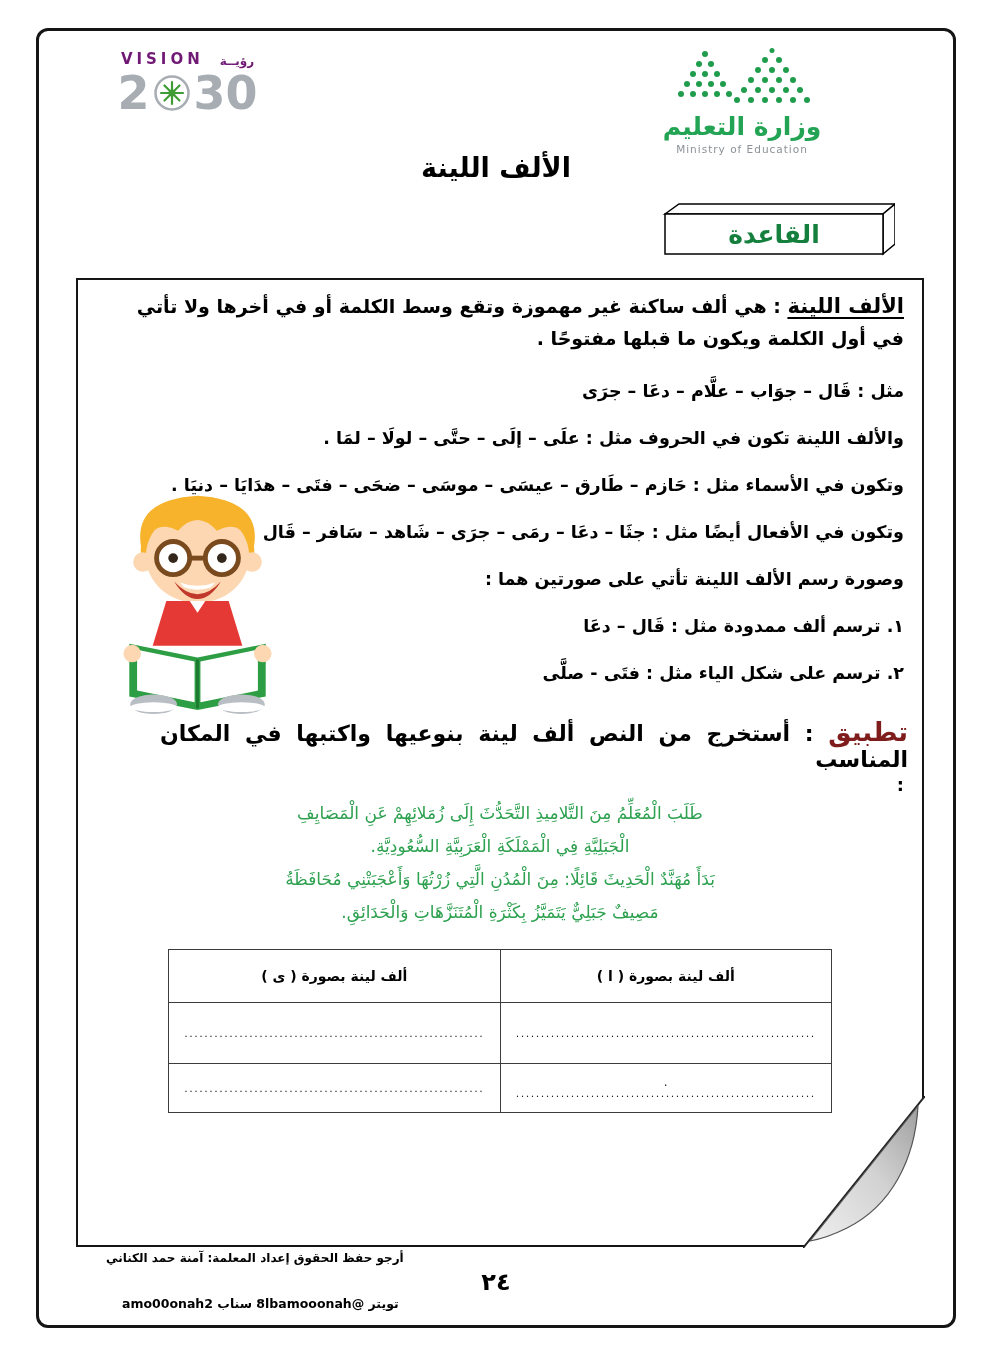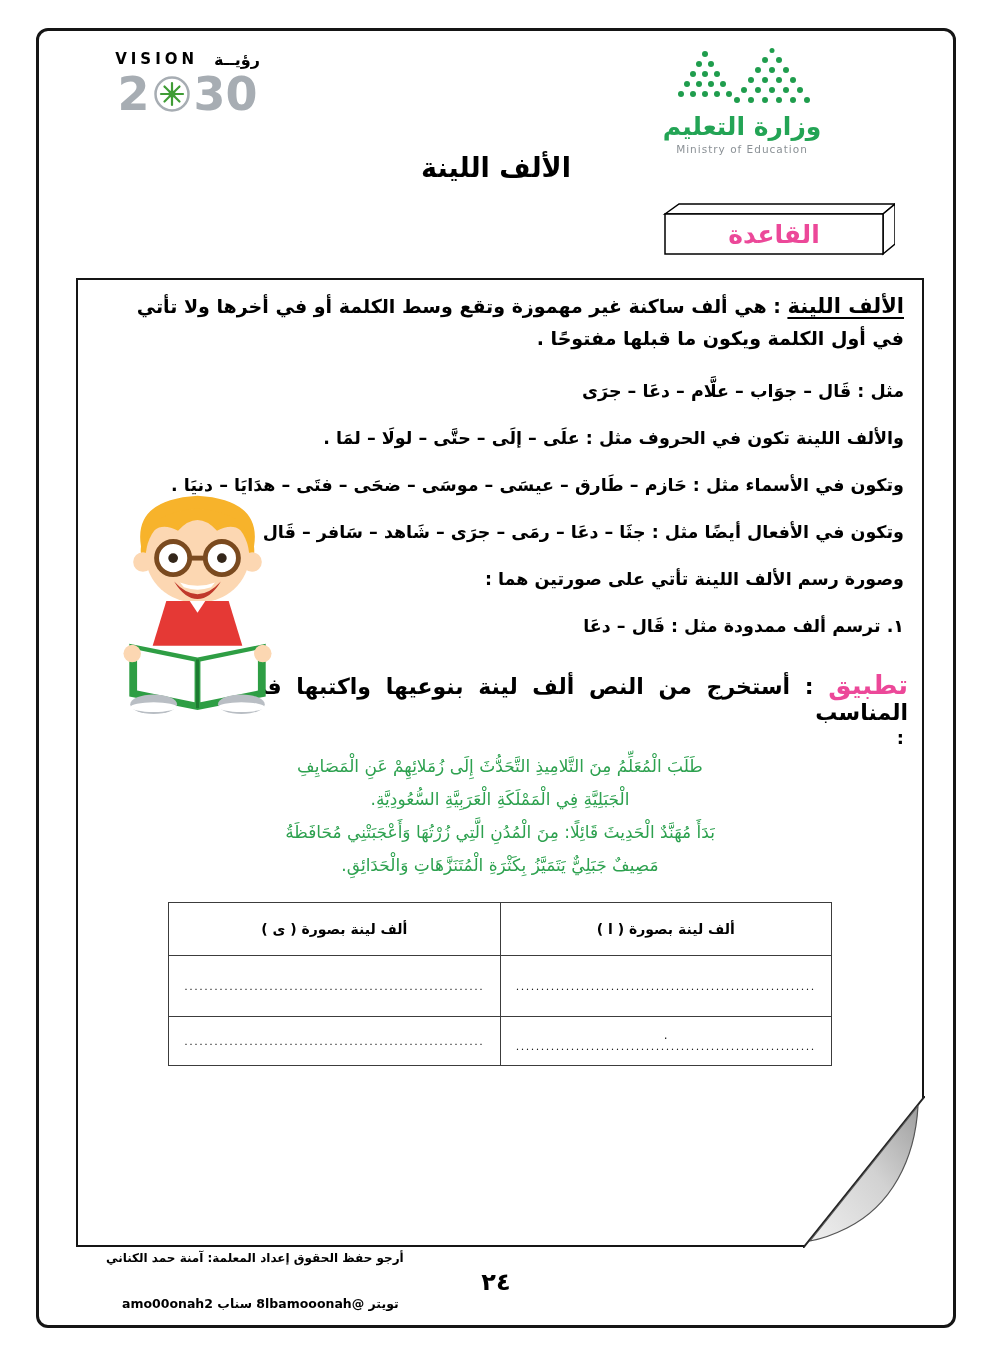--- a/index.html
+++ b/index.html
@@ -6,46 +6,46 @@
   body{
     width:992px;height:1366px;position:relative;background:#fff;overflow:hidden;
     font-family:"DejaVu Sans", sans-serif;color:#000;
   }
   .page-border{
     position:absolute;left:36px;top:28px;width:914px;height:1294px;
     border:3.5px solid #151515;border-radius:12px;
   }
   
   .vision-logo{position:absolute;left:95px;top:50px;width:185px;color:#9aa1a8;}
-  .vision-top{display:flex;justify-content:center;align-items:flex-start;gap:16px;
-    font-size:15px;font-weight:bold;letter-spacing:4px;color:#000000;}
-  .vision-top .ar{letter-spacing:0;font-size:16px;}
+  .vision-top{display:flex;justify-content:center;align-items:flex-end;gap:16px;
+    font-size:15px;font-weight:bold;letter-spacing:4px;color:#701a75;}
+  .vision-top .ar{letter-spacing:0;font-size:12px;}
   .vision-year{display:flex;align-items:center;justify-content:center;gap:3px;margin-top:2px;
     font-size:46px;font-weight:bold;color:#a7adb3;line-height:46px;}
   .ministry-logo{position:absolute;left:642px;top:48px;width:200px;text-align:center;}
   .ministry-name-ar{color:#23a455;font-size:25px;font-weight:bold;margin-top:2px;}
   .ministry-name-en{color:#8b9196;font-size:10.5px;letter-spacing:1px;margin-top:2px;}
   
   .doc-title{position:absolute;left:0;top:152px;width:100%;text-align:center;
     font-size:27px;font-weight:bold;direction:rtl;}
   
   .qaida-box{position:absolute;left:655px;top:200px;width:240px;height:60px;}
   .qaida-label{position:absolute;left:10px;top:20px;width:218px;text-align:center;
-    color:#ec4899;font-size:25px;font-weight:bold;direction:rtl;}
+    color:#15803d;font-size:25px;font-weight:bold;direction:rtl;}
   
   .content-box{position:absolute;left:76px;top:278px;width:844px;height:965px;
     border:2px solid #151515;}
   .rule-area{direction:rtl;text-align:right;padding:10px 18px 0 22px;font-weight:bold;}
   .rule-def{font-size:19px;line-height:32px;}
   .rule-def .term{font-size:21px;text-decoration:underline;text-underline-offset:4px;}
   .rule-line{font-size:17.5px;margin-top:27px;}
   .boy-illustration{position:absolute;left:22px;top:206px;}
   .app-heading{direction:rtl;text-align:right;padding:0 14px 0 14px;margin-top:34px;
     font-size:22px;font-weight:bold;word-spacing:7px;}
-  .app-label{color:#ec4899;font-size:26px;}
+  .app-label{color:#7f1d1d;font-size:26px;}
   .app-colon{direction:rtl;text-align:right;padding:0 18px;font-size:18px;font-weight:bold;margin-top:2px;}
   .passage{direction:rtl;text-align:center;font-size:17px;line-height:33px;margin-top:2px;}
   .passage div{white-space:nowrap;}
   .answer-table{margin:20px auto 0;border-collapse:collapse;direction:rtl;width:664px;}
   .answer-table th{border:1.5px solid #3c3c3c;height:50px;font-size:14px;font-weight:bold;text-align:center;}
   .answer-table td{border:1.5px solid #3c3c3c;text-align:center;vertical-align:middle;
     font-size:11px;letter-spacing:1.5px;color:#222;}
   .answer-table tr.row-1 td{height:58px;}
   .answer-table tr.row-2 td{height:46px;}
   .small-dot{font-size:12px;letter-spacing:0;line-height:10px;}
@@ -145,20 +145,21 @@
   <div class="rule-area">
     <div class="rule-def">
       <span class="term">الألف اللينة</span><span> : </span><span>هي ألف ساكنة غير مهموزة وتقع وسط الكلمة أو في أخرها ولا تأتي في أول الكلمة ويكون ما قبلها مفتوحًا .</span>
     </div>
     <div class="rule-line">مثل : قَال – جوَاب – علَّام – دعَا – جرَى</div>
     <div class="rule-line">والألف اللينة تكون في الحروف مثل : علَى – إلَى – حتَّى – لولَا – لمَا .</div>
     <div class="rule-line">وتكون في الأسماء مثل : حَازم – طَارق – عيسَى – موسَى – ضحَى – فتَى – هدَايَا – دنيَا .</div>
     <div class="rule-line">وتكون في الأفعال أيضًا مثل : جثَا – دعَا – رمَى – جرَى – شَاهد – سَافر – قَال</div>
     <div class="rule-line">وصورة رسم الألف اللينة تأتي على صورتين هما :</div>
     <div class="rule-line">١. ترسم ألف ممدودة مثل : قَال – دعَا</div>
+    <div class="rule-line">٢. ترسم على شكل الياء مثل : فتَى - صلَّى</div>
   </div>
 
   <svg class="boy-illustration" width="195" height="228" viewBox="0 0 200 234">
     <path d="M42,62 Q34,14 100,10 Q166,14 158,62 Q160,80 148,84 L52,84 Q40,80 42,62" fill="#f7b32b"></path>
     <ellipse cx="100" cy="72" rx="53" ry="48" fill="#fcd7b2"></ellipse>
     <path d="M48,56 Q58,34 80,46 Q100,24 120,46 Q142,34 152,56 Q152,28 100,23 Q48,28 48,56" fill="#f7b32b"></path>
     <circle cx="44" cy="78" r="10" fill="#fcd7b2"></circle>
     <circle cx="156" cy="78" r="10" fill="#fcd7b2"></circle>
     <circle cx="75" cy="74" r="17" fill="#ffffff" stroke="#7a4a1f" stroke-width="5"></circle>
     <circle cx="125" cy="74" r="17" fill="#ffffff" stroke="#7a4a1f" stroke-width="5"></circle>

